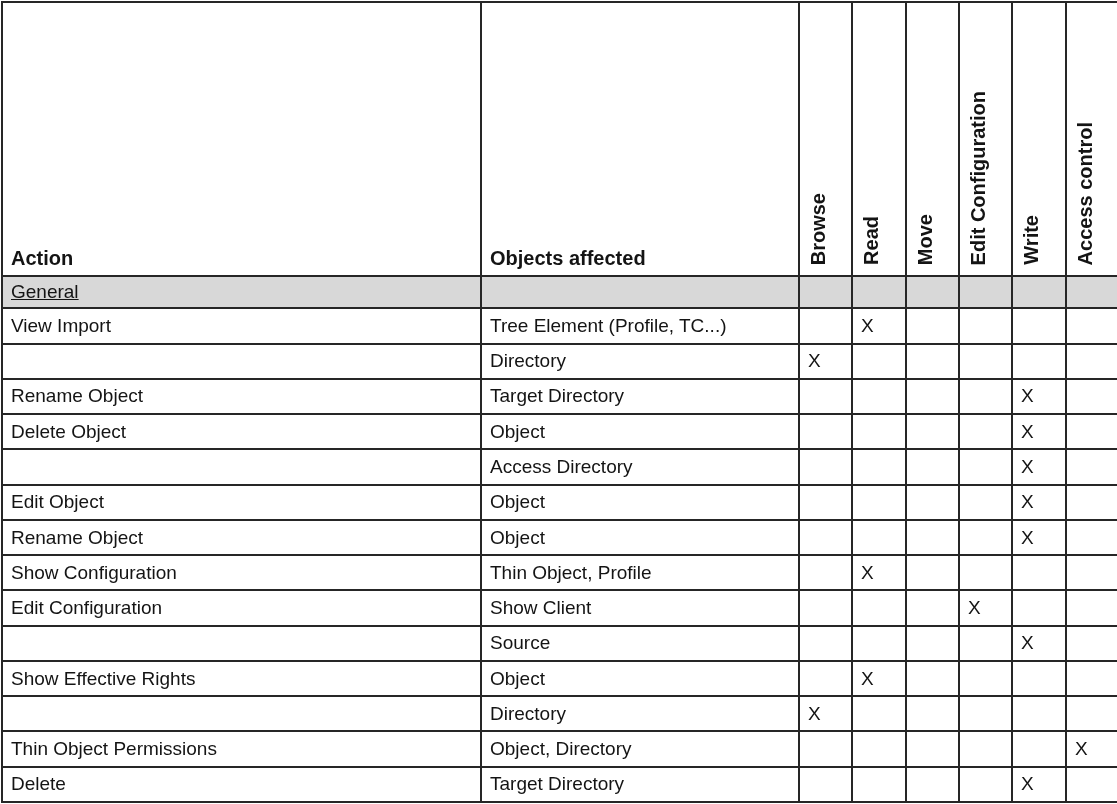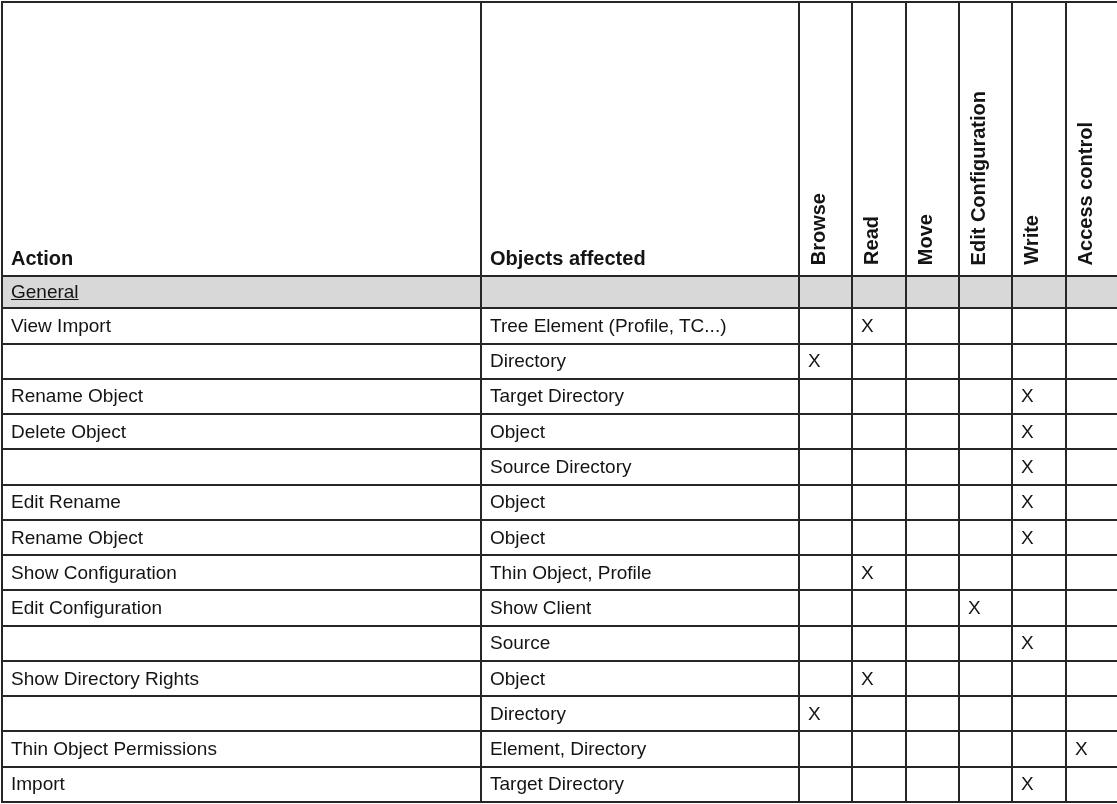--- a/index.html
+++ b/index.html
@@ -133,30 +133,30 @@
           <td>Object</td>
           <td class="mark-cell"></td>
           <td class="mark-cell"></td>
           <td class="mark-cell"></td>
           <td class="mark-cell"></td>
           <td class="mark-cell">X</td>
           <td class="mark-cell"></td>
         </tr>
         <tr class="data-row">
           <td></td>
-          <td>Source Directory</td>
-          <td class="mark-cell"></td>
-          <td class="mark-cell"></td>
-          <td class="mark-cell"></td>
-          <td class="mark-cell"></td>
-          <td class="mark-cell">X</td>
-          <td class="mark-cell"></td>
-        </tr>
-        <tr class="data-row">
-          <td>Edit Rename</td>
+          <td>Access Directory</td>
+          <td class="mark-cell"></td>
+          <td class="mark-cell"></td>
+          <td class="mark-cell"></td>
+          <td class="mark-cell"></td>
+          <td class="mark-cell">X</td>
+          <td class="mark-cell"></td>
+        </tr>
+        <tr class="data-row">
+          <td>Edit Object</td>
           <td>Object</td>
           <td class="mark-cell"></td>
           <td class="mark-cell"></td>
           <td class="mark-cell"></td>
           <td class="mark-cell"></td>
           <td class="mark-cell">X</td>
           <td class="mark-cell"></td>
         </tr>
         <tr class="data-row">
           <td>Rename Object</td>
@@ -192,51 +192,51 @@
           <td></td>
           <td>Source</td>
           <td class="mark-cell"></td>
           <td class="mark-cell"></td>
           <td class="mark-cell"></td>
           <td class="mark-cell"></td>
           <td class="mark-cell">X</td>
           <td class="mark-cell"></td>
         </tr>
         <tr class="data-row">
-          <td>Show Directory Rights</td>
+          <td>Show Effective Rights</td>
           <td>Object</td>
           <td class="mark-cell"></td>
           <td class="mark-cell">X</td>
           <td class="mark-cell"></td>
           <td class="mark-cell"></td>
           <td class="mark-cell"></td>
           <td class="mark-cell"></td>
         </tr>
         <tr class="data-row">
           <td></td>
           <td>Directory</td>
           <td class="mark-cell">X</td>
           <td class="mark-cell"></td>
           <td class="mark-cell"></td>
           <td class="mark-cell"></td>
           <td class="mark-cell"></td>
           <td class="mark-cell"></td>
         </tr>
         <tr class="data-row">
           <td>Thin Object Permissions</td>
-          <td>Element, Directory</td>
-          <td class="mark-cell"></td>
-          <td class="mark-cell"></td>
-          <td class="mark-cell"></td>
-          <td class="mark-cell"></td>
-          <td class="mark-cell"></td>
-          <td class="mark-cell">X</td>
-        </tr>
-        <tr class="data-row">
-          <td>Import</td>
+          <td>Object, Directory</td>
+          <td class="mark-cell"></td>
+          <td class="mark-cell"></td>
+          <td class="mark-cell"></td>
+          <td class="mark-cell"></td>
+          <td class="mark-cell"></td>
+          <td class="mark-cell">X</td>
+        </tr>
+        <tr class="data-row">
+          <td>Delete</td>
           <td>Target Directory</td>
           <td class="mark-cell"></td>
           <td class="mark-cell"></td>
           <td class="mark-cell"></td>
           <td class="mark-cell"></td>
           <td class="mark-cell">X</td>
           <td class="mark-cell"></td>
         </tr>
       </tbody>
   </table>

